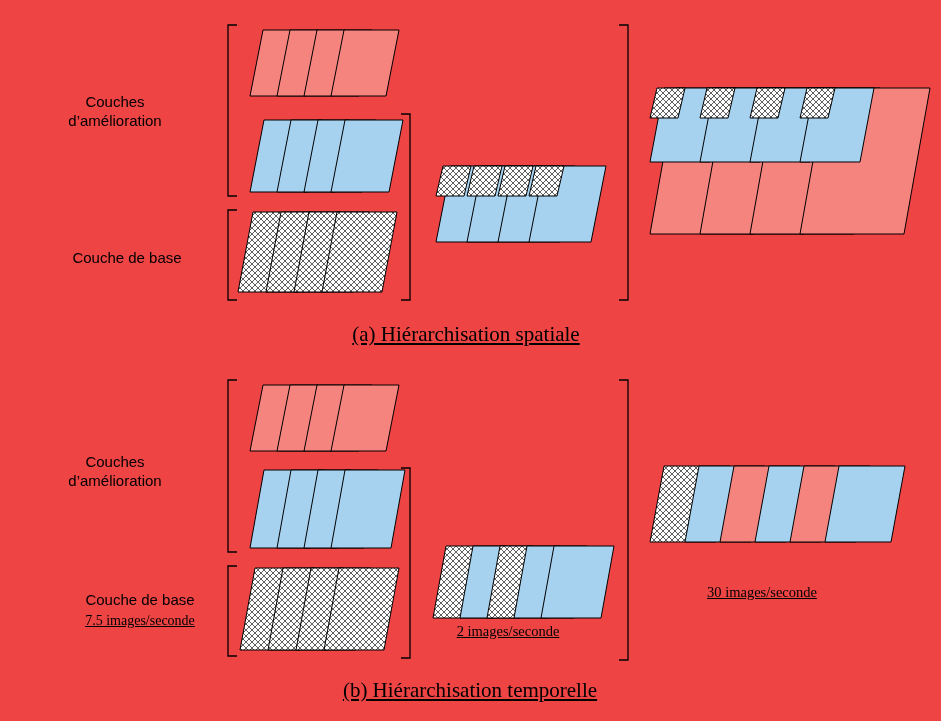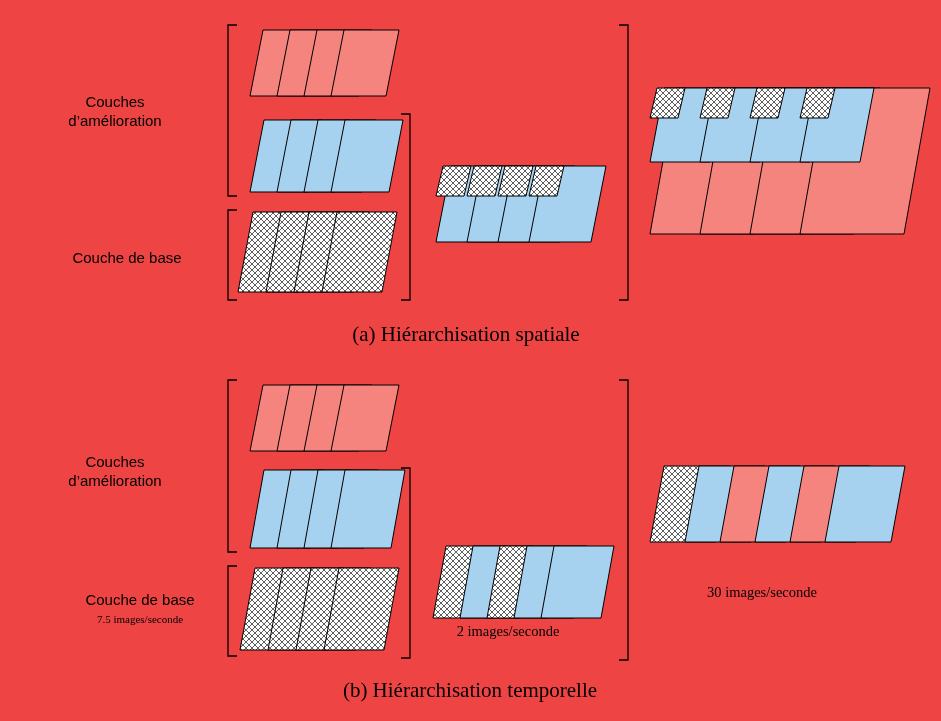--- a/index.html
+++ b/index.html
@@ -1,24 +1,24 @@
 <!DOCTYPE html>
 <html><head>
 <meta charset="utf-8">
 <style>
   html,body{margin:0;padding:0;background:#ffffff;}
   .figure{position:relative;width:941px;height:721px;background:#ef4444;overflow:hidden;
           font-family:"Liberation Sans", sans-serif;color:#000;}
   #diagram{position:absolute;left:0;top:0;}
   .lbl{position:absolute;text-align:center;white-space:nowrap;}
   .sans{font-family:"Liberation Sans", sans-serif;font-size:15px;line-height:19px;}
-  .serif{font-family:"Liberation Serif","DejaVu Serif",serif;}
+  .serif{font-family:"Liberation Serif","DejaVu Serif",serif;text-decoration:underline;}
   .caption{font-size:21px;}
   .fps{font-size:14.5px;}
-  .fps-small{font-size:11px;}
+  .fps-small{font-size:14px;}
   .center{transform:translateX(-50%);}
 </style>
 </head>
 <body>
 
 <div class="figure">
 
   <svg id="diagram" width="941" height="721" viewBox="0 0 941 721">
       <defs>
         <pattern id="xh" width="6" height="6" patternUnits="userSpaceOnUse">

